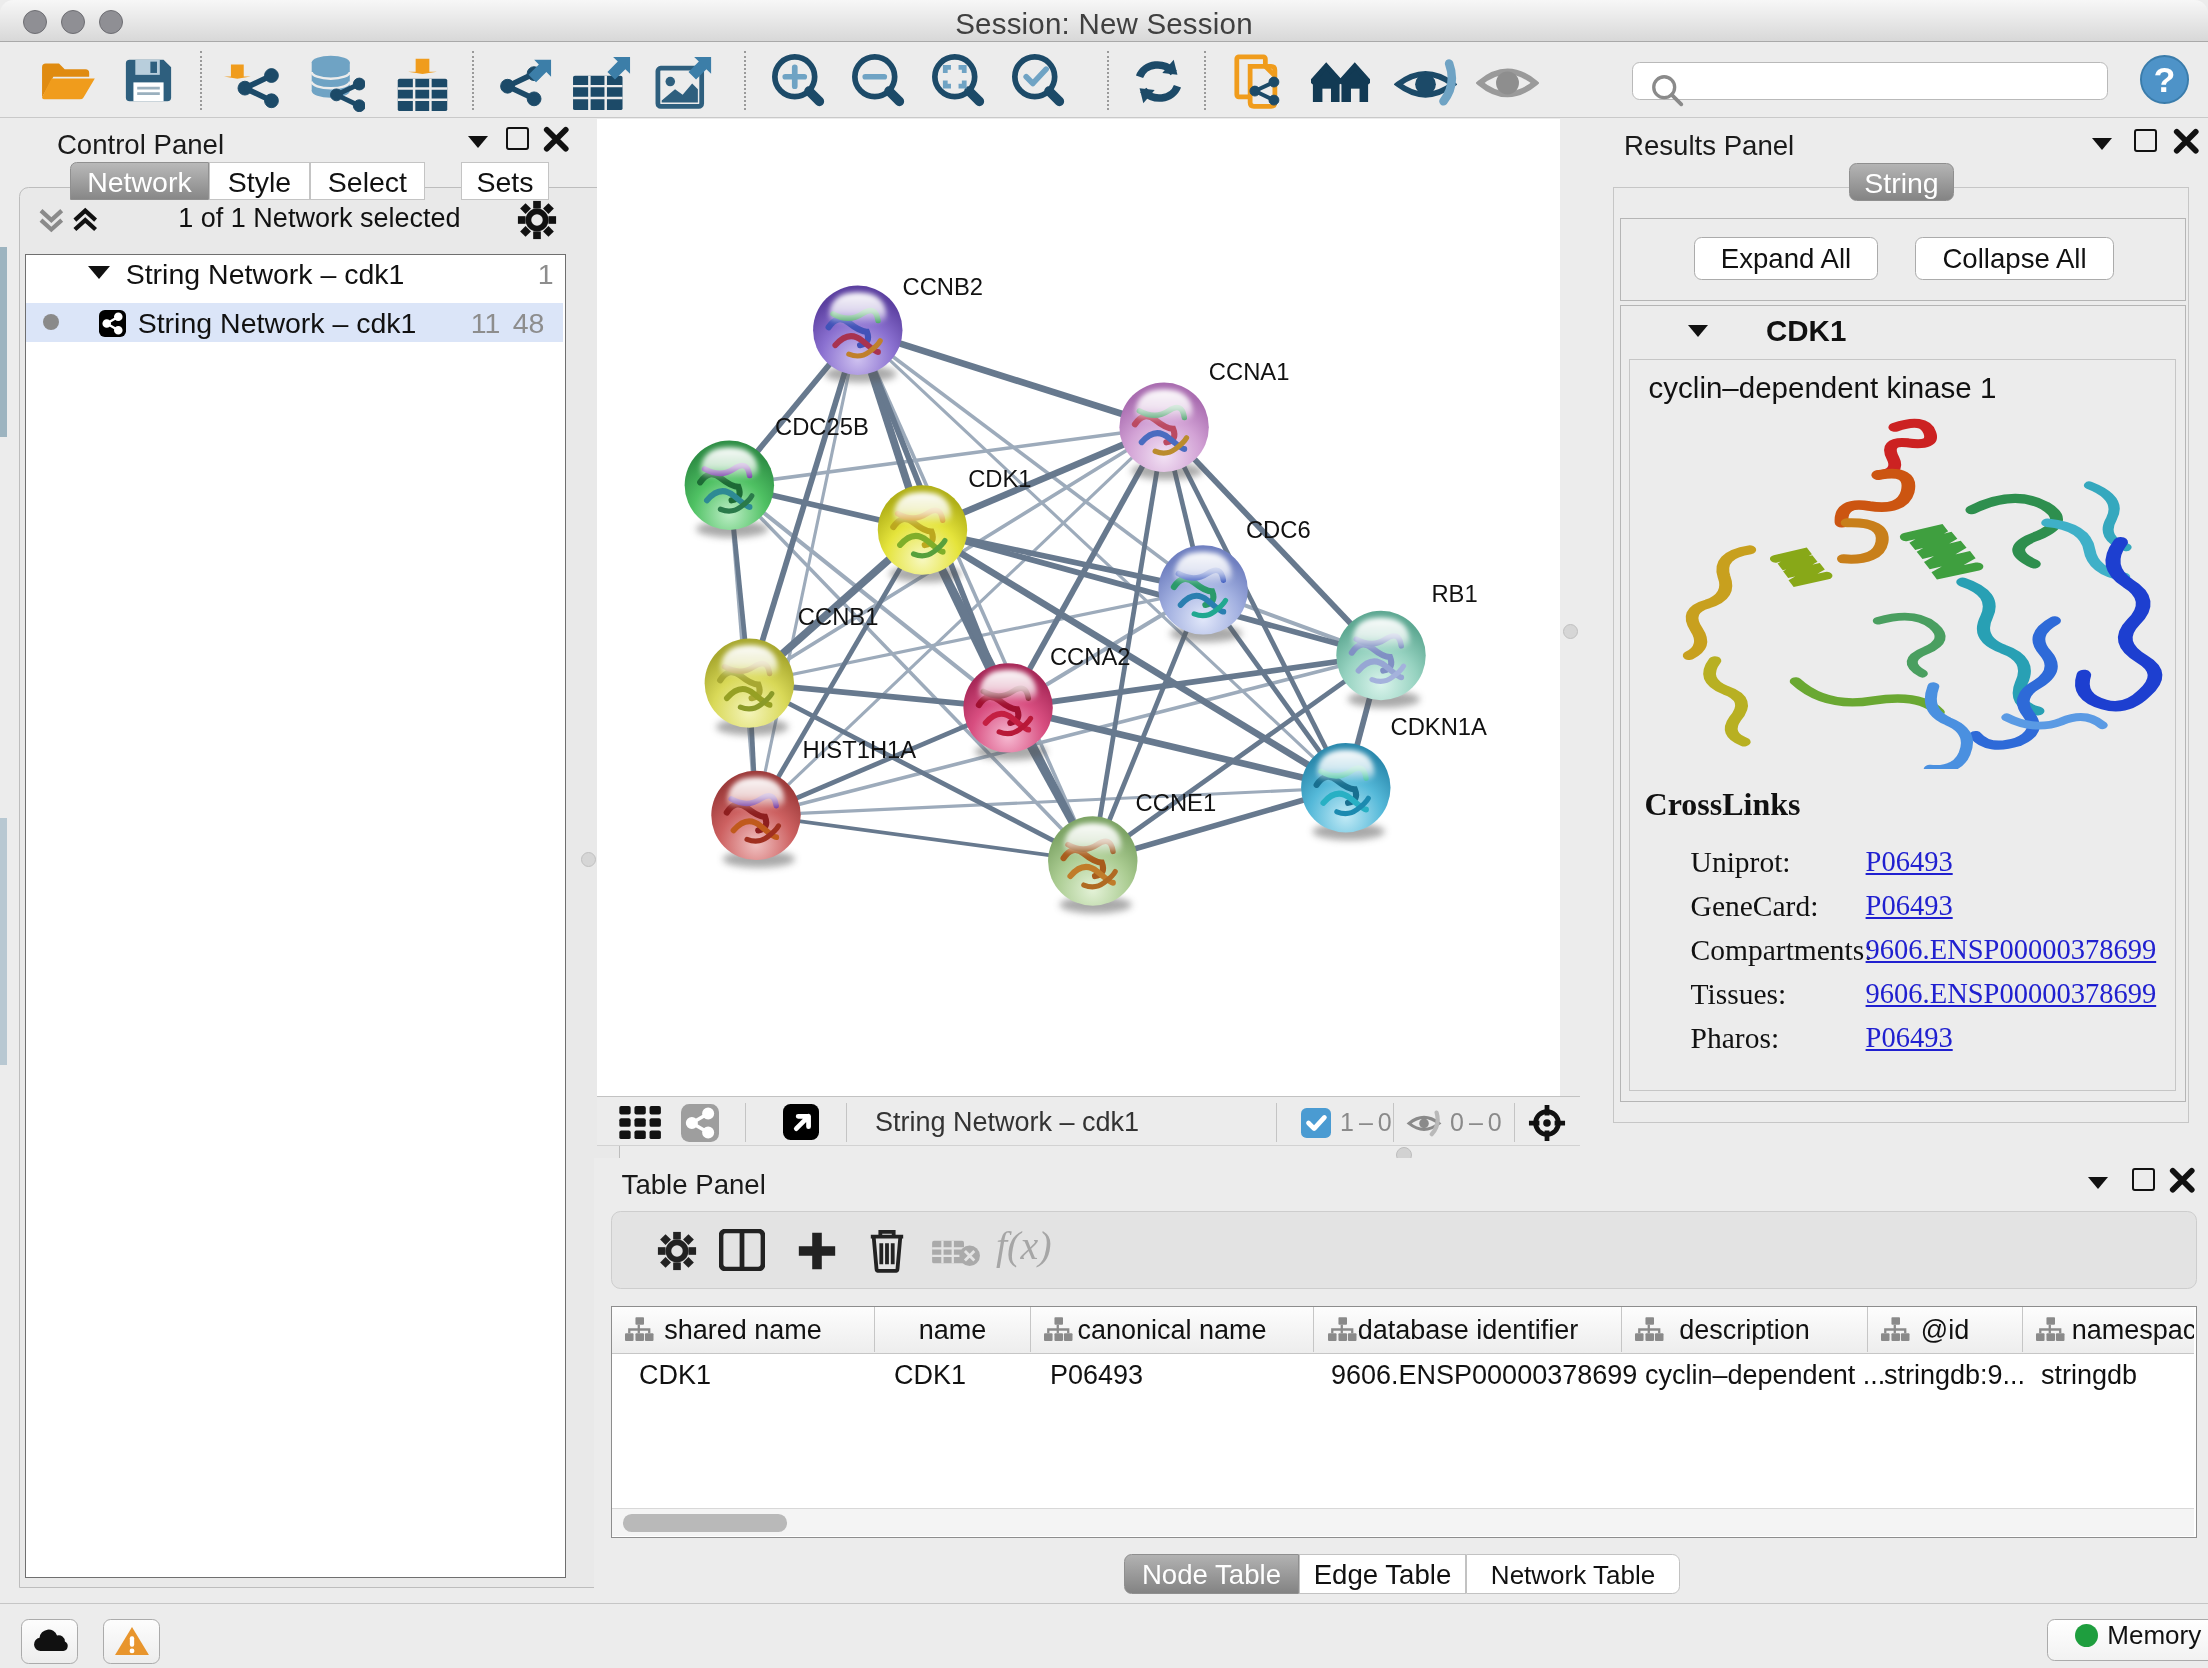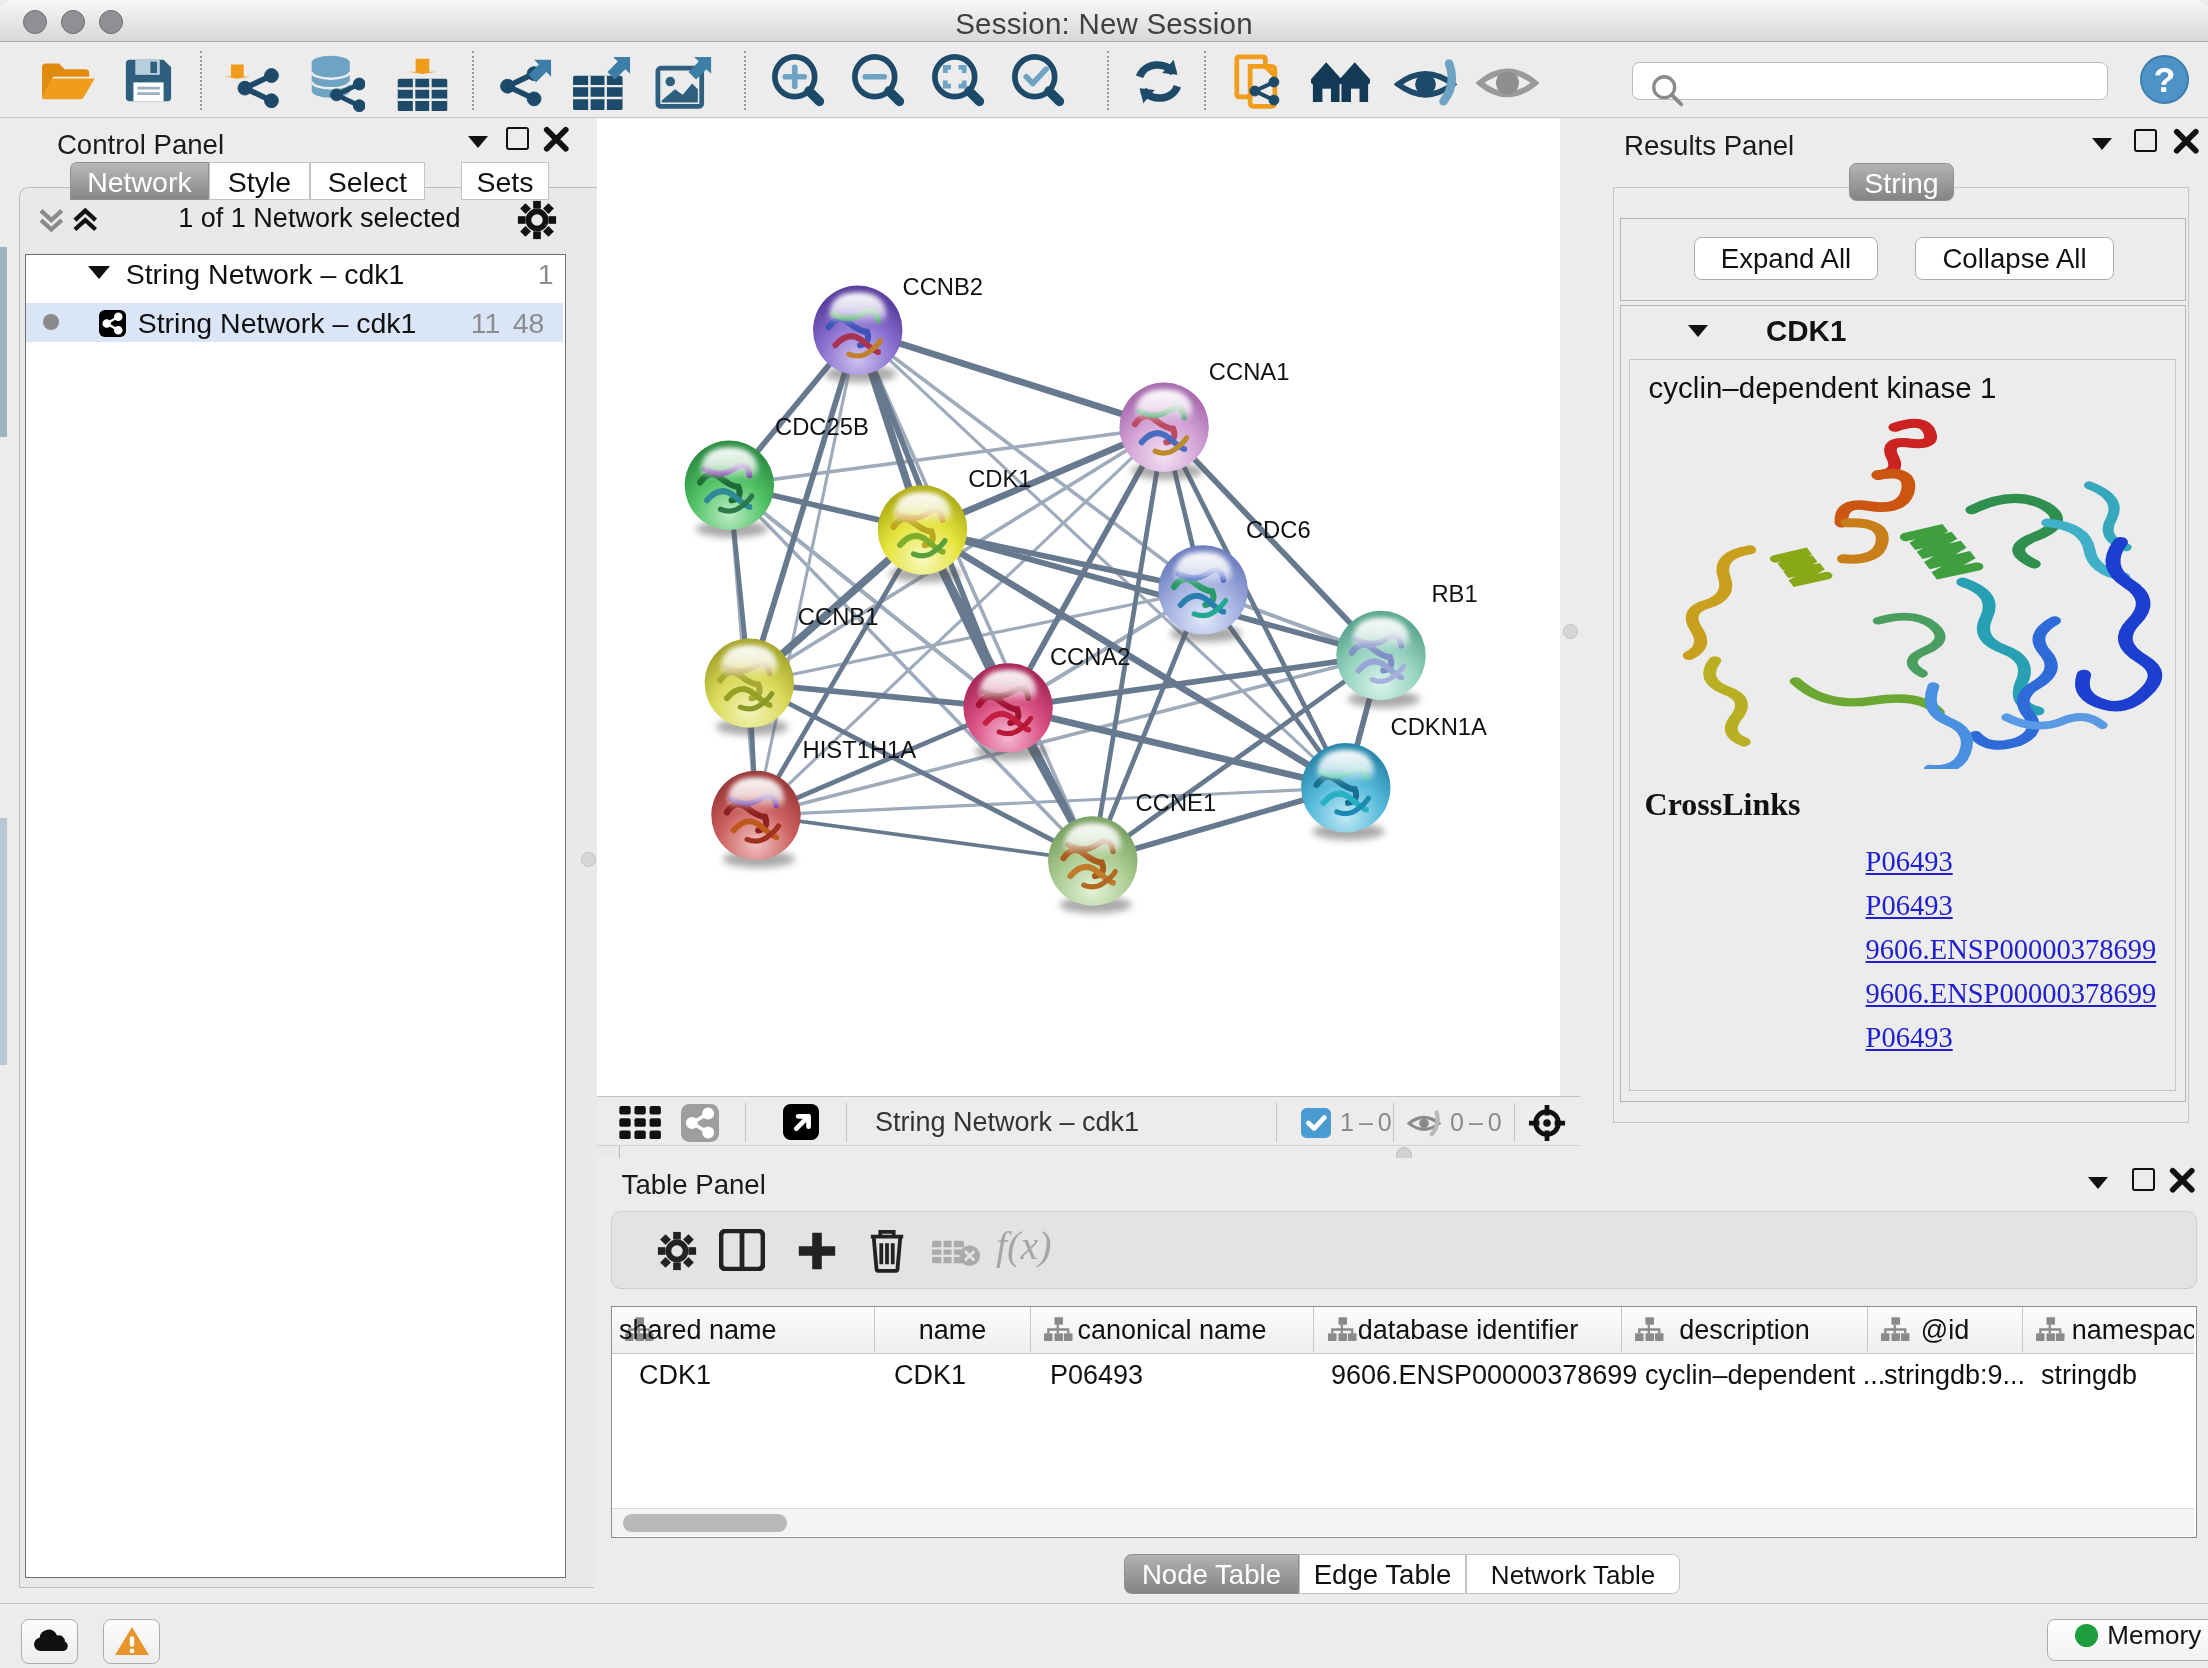--- a/index.html
+++ b/index.html
@@ -619,20 +619,27 @@
 <path d="M332 270 q38 18 26 54 q-12 34 18 50 q32 16 20 52 q-10 34 18 44" stroke="#28a0b4" stroke-width="14"></path>
 <path d="M424 178 q42 6 46 42 q4 34 38 42" stroke="#3fb0c8" stroke-width="13"></path>
 <path d="M470 120 q36 20 24 52 q-12 30 16 44" stroke="#35a8be" stroke-width="12"></path>
 <path d="M504 208 q-20 38 8 64 q30 26 6 60 q-22 32 10 58 q26 22 2 52 q-20 28 -44 18 q-30 -12 -22 -46" stroke="#1d3fd0" stroke-width="16"></path>
 <path d="M432 330 q-28 22 -10 50 q16 26 -8 48 q-26 20 -10 48 q14 26 -12 42 q-32 14 -46 -10" stroke="#2e6ad8" stroke-width="14"></path>
 <path d="M300 432 q-10 38 16 54 q28 16 18 50 q-8 28 -38 24" stroke="#4a90e0" stroke-width="13"></path>
 <path d="M380 480 q30 22 60 6 q26 -16 44 6" stroke="#5a9ae4" stroke-width="12"></path>
 </g>
 </svg>
     <div style="position:absolute; left:15px; top:426px; font-family:'Liberation Serif',serif; font-size:32px; font-weight:bold; color:#111;">CrossLinks</div>
+    <div style="position:absolute; left:61px; top:480px; font-family:'Liberation Serif',serif; font-size:29.5px; color:#111; line-height:44px;">
+      <div>Uniprot:</div>
+          <div>GeneCard:</div>
+          <div>Compartments:</div>
+          <div>Tissues:</div>
+          <div>Pharos:</div>
+    </div>
     <div style="position:absolute; left:236px; top:480px; font-family:'Liberation Serif',serif; font-size:28.5px; line-height:44px;">
       <div><a class="lk" href="#">P06493</a></div>
           <div><a class="lk" href="#">P06493</a></div>
           <div><a class="lk" href="#">9606.ENSP00000378699</a></div>
           <div><a class="lk" href="#">9606.ENSP00000378699</a></div>
           <div><a class="lk" href="#">P06493</a></div>
     </div>
   </div>
 </div>
 </div>
@@ -691,21 +698,21 @@
 <div class="abs" style="left:0px; top:0px; width:263px; height:45px; border-right:1.9px solid #c6c6c6;">
           <div class="abs" style="left:13.3px; top:9.5px;"><svg width="28.5" height="25" viewBox="0 0 30 26">
               <g fill="#8a8a8a">
                 <rect x="11" y="0" width="9" height="8" rx="1"></rect>
                 <rect x="0" y="17" width="9" height="8" rx="1"></rect>
                 <rect x="11" y="17" width="9" height="8" rx="1"></rect>
                 <rect x="21" y="17" width="9" height="8" rx="1"></rect>
                 <path d="M14.5 8 v5 M4.5 17 v-4 h21 v4 M14.5 13 v4" stroke="#8a8a8a" stroke-width="2.4" fill="none"></path>
               </g>
             </svg></div>
-          <div class="abs" style="left:7px; top:7.6px; width:100%; text-align:left; font-size:27px; color:#111;">shared name</div>
+          <div class="abs" style="left:0; top:7.6px; width:100%; text-align:center; font-size:27px; color:#111;">shared name</div>
         </div>
 <div class="abs" style="left:263px; top:0px; width:156px; height:45px; border-right:1.9px solid #c6c6c6;">
           <div class="abs" style="left:0; top:7.6px; width:100%; text-align:center; font-size:27px; color:#111;">name</div>
         </div>
 <div class="abs" style="left:419px; top:0px; width:283px; height:45px; border-right:1.9px solid #c6c6c6;">
           <div class="abs" style="left:13.3px; top:9.5px;"><svg width="28.5" height="25" viewBox="0 0 30 26">
               <g fill="#8a8a8a">
                 <rect x="11" y="0" width="9" height="8" rx="1"></rect>
                 <rect x="0" y="17" width="9" height="8" rx="1"></rect>
                 <rect x="11" y="17" width="9" height="8" rx="1"></rect>

